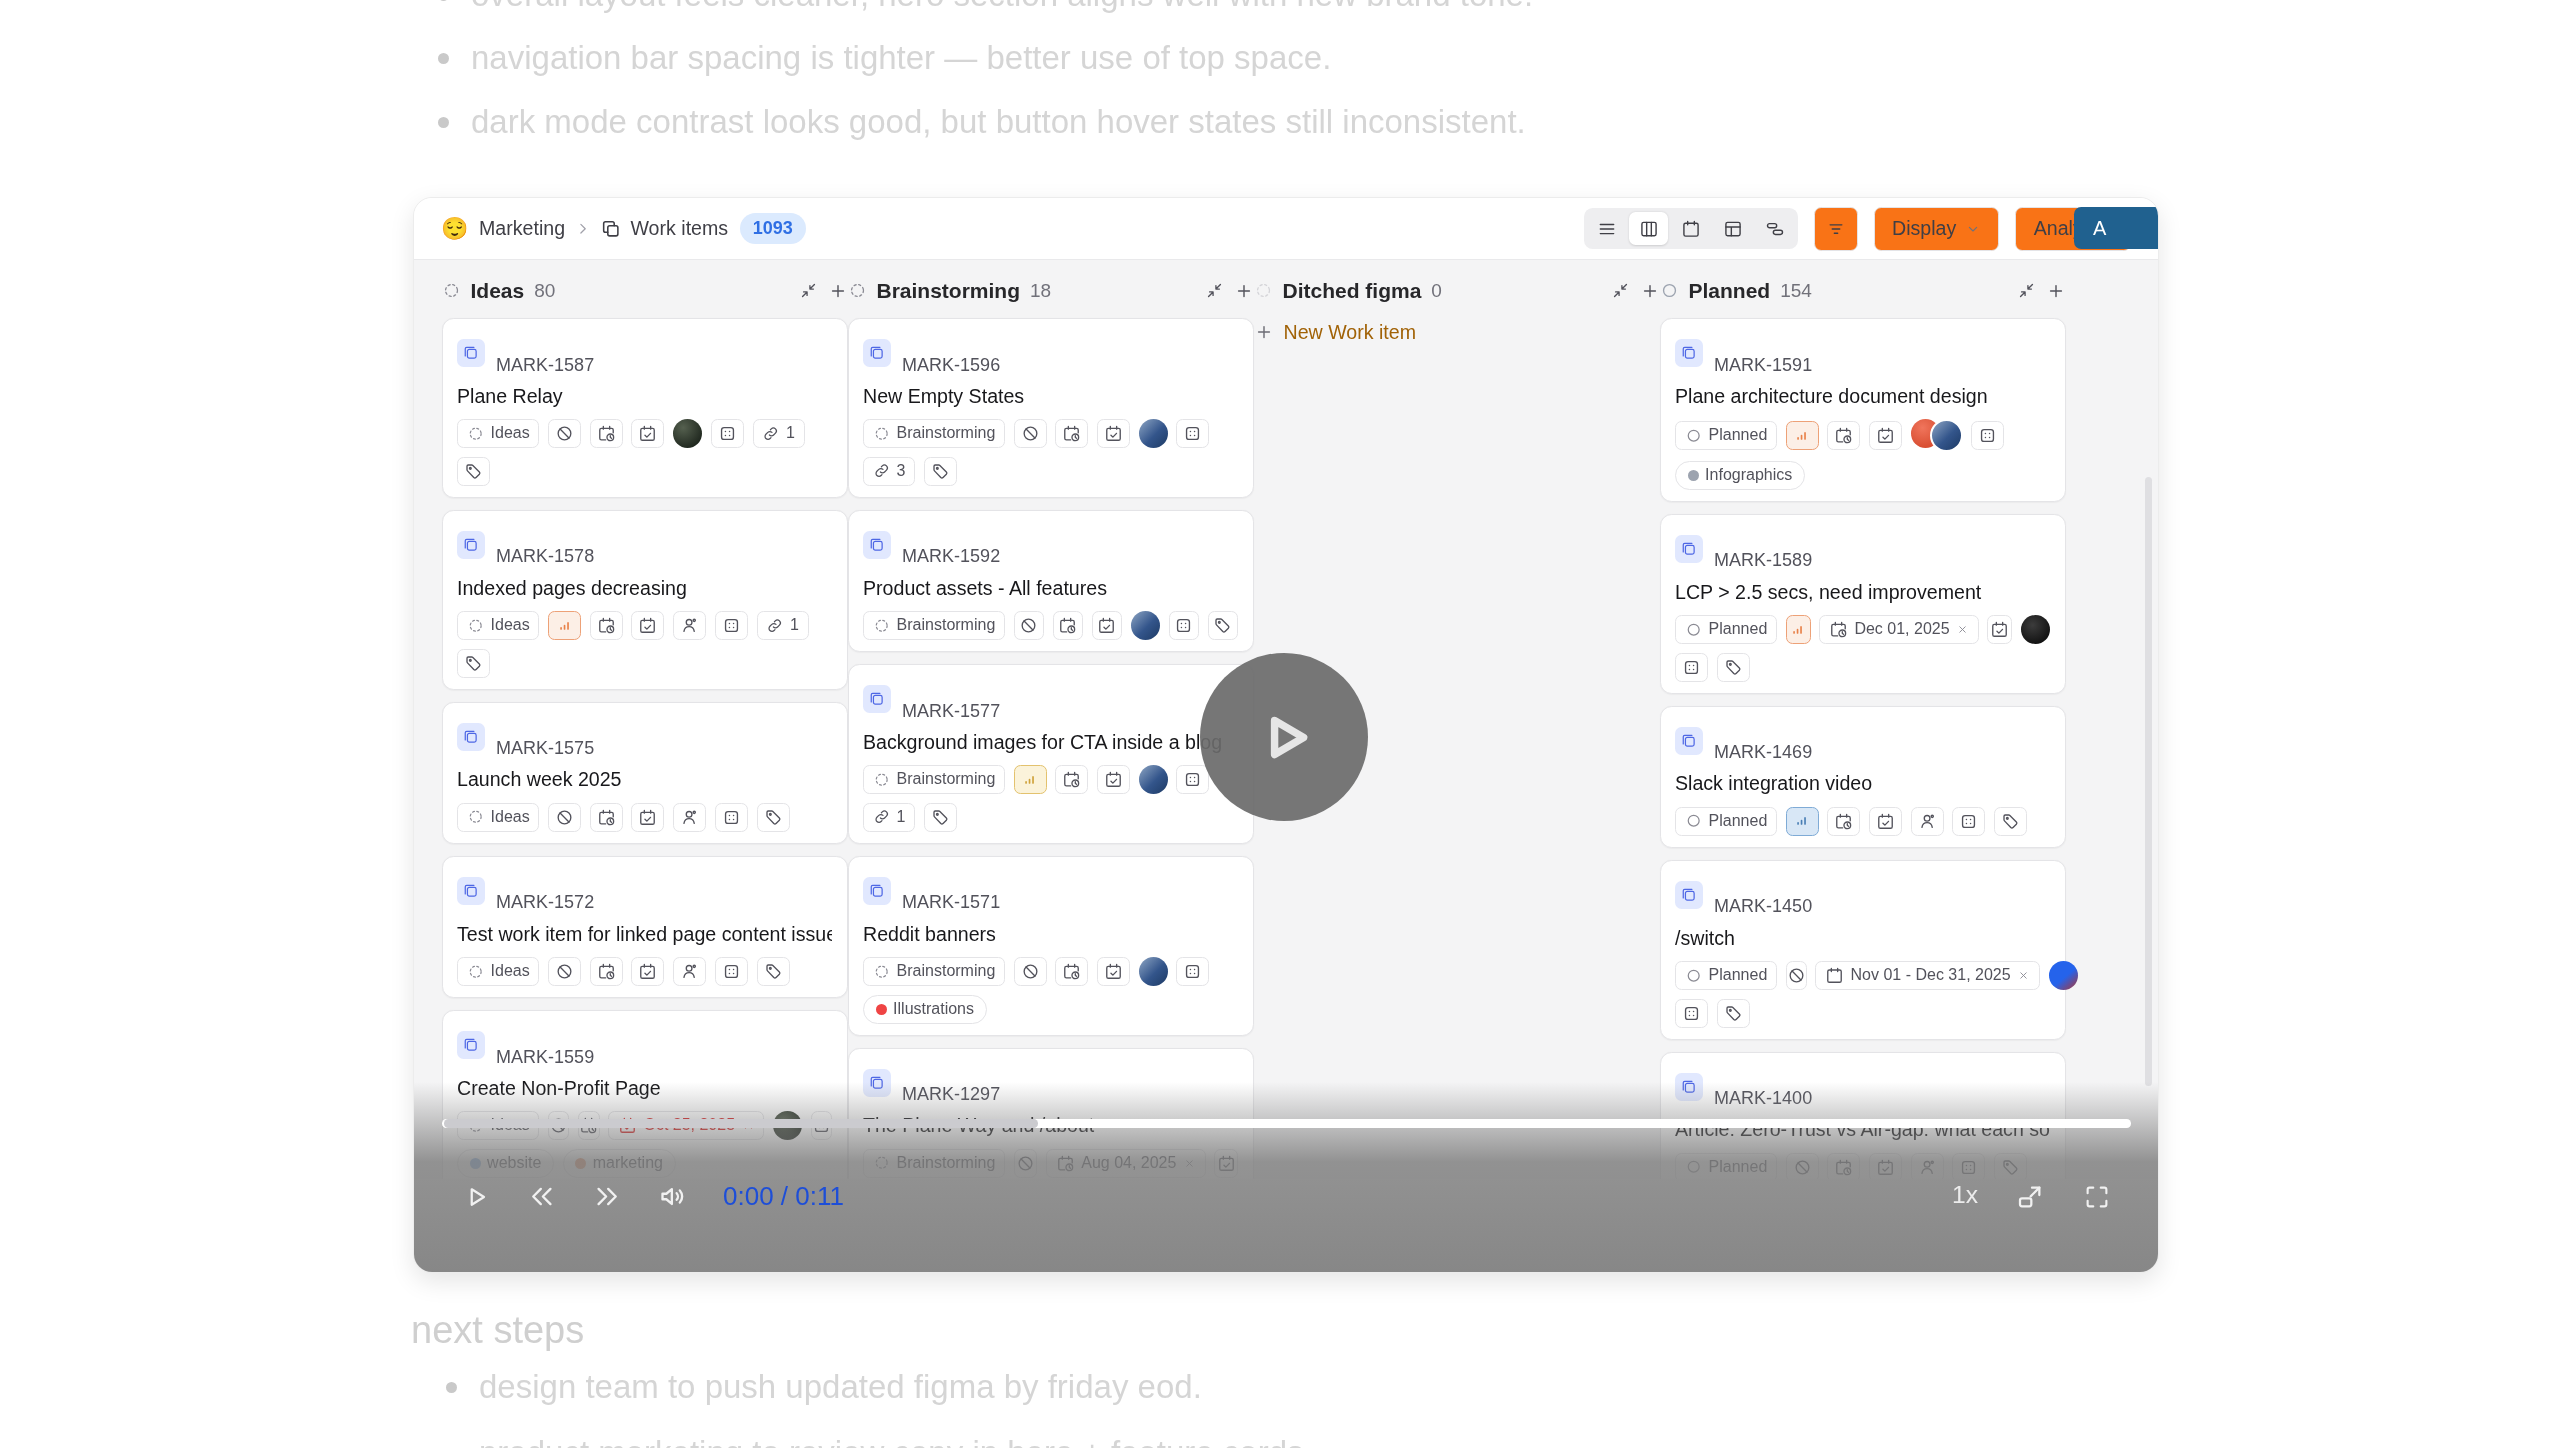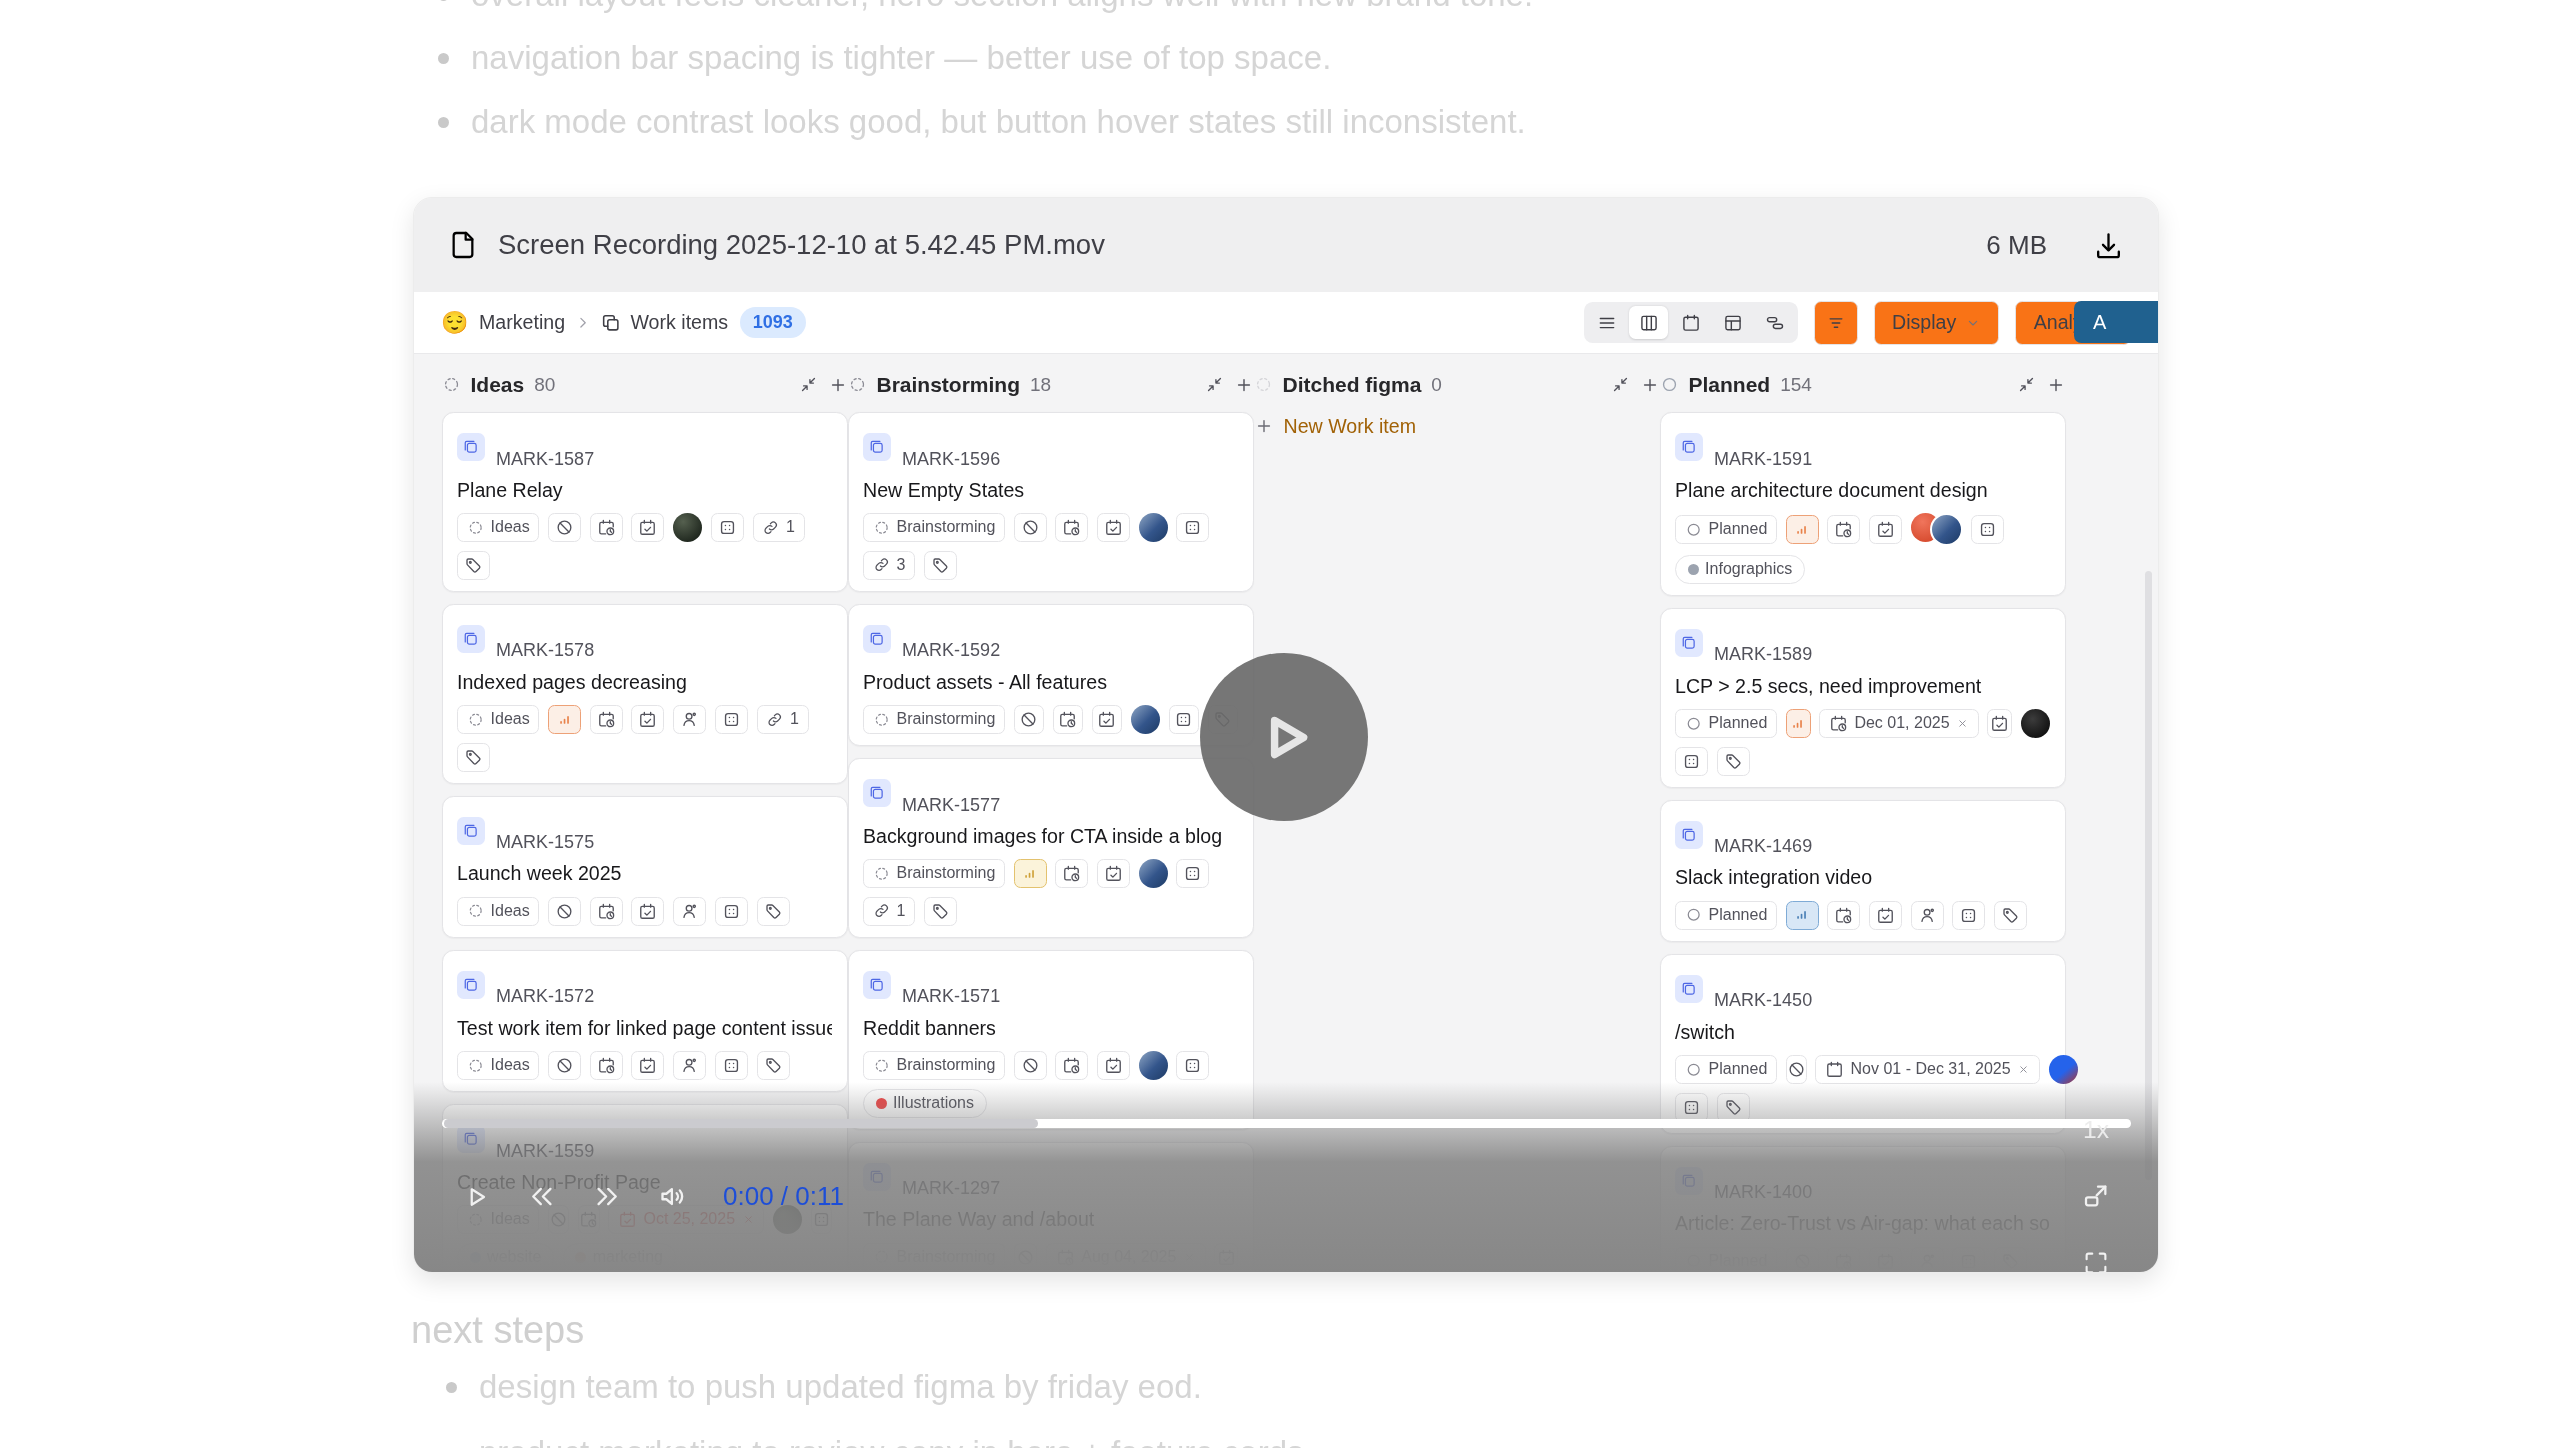--- a/index.html
+++ b/index.html
@@ -73,21 +73,21 @@
   
   .play-overlay{position:absolute;left:786px;top:455px;width:168px;height:168px;border-radius:50%;
     background:rgba(106,106,106,.92);display:flex;align-items:center;justify-content:center;z-index:6;}
   .fade-grad{position:absolute;left:0;right:0;bottom:0;height:190px;z-index:7;
     background:linear-gradient(180deg,rgba(128,128,128,0) 0%,rgba(124,124,124,.82) 42%,#878787 100%);}
   .scrub{position:absolute;left:27.5px;right:27.5px;top:921px;height:8.7px;border-radius:4.3px;background:#ffffff;z-index:8;}
   .scrub .thumb{position:absolute;left:2.9px;top:0;height:8.7px;width:594px;border-radius:4.3px;background:#cbcbcf;}
   .controls{position:absolute;left:0;right:0;top:968px;height:61px;display:flex;align-items:center;
     padding:0 46px;gap:33px;color:#f1f1f1;z-index:8;}
   .controls .time{font-size:26px;color:#1d4ed8;}
-  .controls .rgt{margin-left:auto;display:flex;align-items:center;gap:36px;flex-direction:column;}
+  .controls .rgt{margin-left:auto;display:flex;gap:36px;}
   .controls .speed{font-size:24.6px;color:#ececec;}
   
   .ic{display:inline-flex;flex:none;align-items:center;justify-content:center;}
   .ic svg{display:block;}
 </style>
 </head>
 <body>
 
 <div class="doc-bullet" style="left:438px;top:-29px;">
   <span class="dot"></span>
@@ -96,37 +96,20 @@
 <div class="doc-bullet" style="left:438px;top:34px;">
   <span class="dot"></span>
   <span>navigation bar spacing is tighter — better use of top space.</span>
 </div>
 <div class="doc-bullet" style="left:438px;top:98px;">
   <span class="dot"></span>
   <span>dark mode contrast looks good, but button hover states still inconsistent.</span>
 </div>
 
 <div class="video-card">
-  <div class="file-row">
-    <span class="ic">
-        <svg width="32" height="32" viewBox="0 0 24 24" fill="none" stroke="currentColor" stroke-width="1.7" stroke-linecap="round" stroke-linejoin="round">
-          <path d="M7 3h7.5L19 7.5V19a2 2 0 0 1-2 2H7a2 2 0 0 1-2-2V5a2 2 0 0 1 2-2z"></path>
-          <path d="M14 3v5h5"></path>
-        </svg>
-      </span>
-    <span class="fname">Screen Recording 2025-12-10 at 5.42.45 PM.mov</span>
-    <span class="fsize">6 MB</span>
-    <span class="ic">
-        <svg width="33" height="33" viewBox="0 0 24 24" fill="none" stroke="currentColor" stroke-width="1.7" stroke-linecap="round" stroke-linejoin="round">
-          <path d="M12 4v11"></path>
-          <path d="M8 11.5l4 4 4-4"></path>
-          <path d="M4.5 16.5v2.5a1.5 1.5 0 0 0 1.5 1.5h12a1.5 1.5 0 0 0 1.5-1.5v-2.5"></path>
-        </svg>
-      </span>
-  </div>
 
   <div class="chrome">
     <div class="crumb">
       <span class="emoji-badge">😌</span>
       <span class="txt">Marketing</span>
       <span class="ic" style="margin:0 8.7px;color:#a1a1aa;">
           <svg width="17.4" height="17.4" viewBox="0 0 24 24" fill="none" stroke="currentColor" stroke-width="1.7" stroke-linecap="round" stroke-linejoin="round">
             <path d="M9.5 6l6 6-6 6"></path>
           </svg>
         </span>

